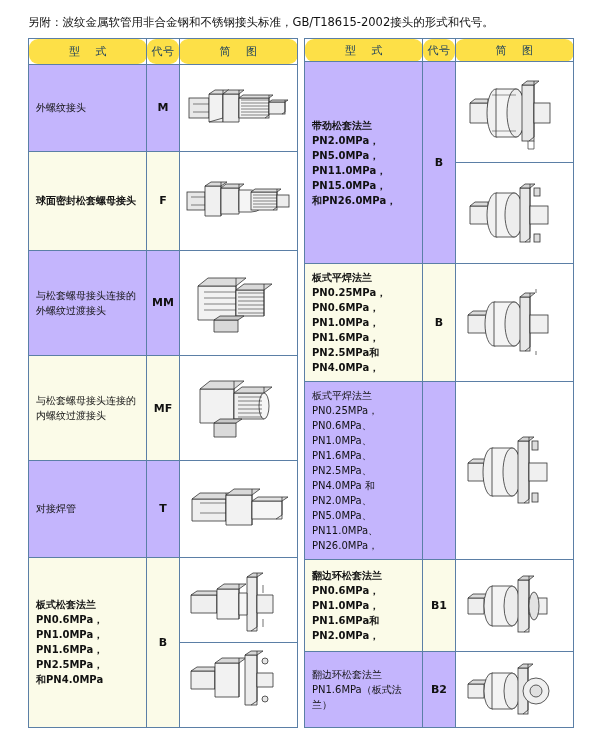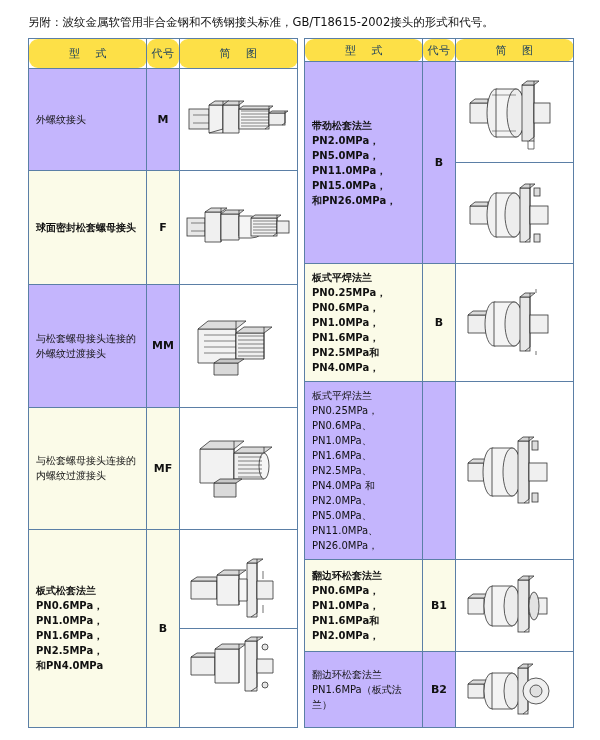--- a/index.html
+++ b/index.html
@@ -189,20 +189,40 @@
               <g stroke-width="0.6">
                     <path d="M54 24 h24 M54 28 h24 M54 32 h24 M54 36 h24 M54 40 h24 M54 44 h24"></path>
                   </g>
               <path d="M30 50 h22 v14 h-22 z" fill="#dadada"></path>
               <path d="M30 50 l6 -4 h22 l-6 4 z" fill="#c9c9c9"></path>
             </g>
           </svg>
         </td>
       </tr>
 
+      <tr style="height:86px;">
+        <td class="txtcell white">对接焊管</td>
+        <td class="code white">T</td>
+        <td class="figcell">
+          <svg width="108" height="60" viewBox="0 0 108 60">
+            <g stroke="#333" fill="none" stroke-width="0.8">
+              <path d="M8 20 h34 v22 h-34 z" fill="#efefef"></path>
+              <path d="M8 20 l8 -6 h34 l-8 6 z" fill="#dcdcdc"></path>
+              <path d="M42 14 v22 l0 6"></path>
+              <path d="M42 16 h26 v30 h-26 z" fill="#f2f2f2"></path>
+              <path d="M42 16 l8 -6 h26 l-8 6 z" fill="#d9d9d9"></path>
+              <path d="M68 10 v30 l0 6"></path>
+              <path d="M68 22 h30 v18 h-30 z" fill="#f6f6f6"></path>
+              <path d="M68 22 l6 -4 h30 l-6 4 z" fill="#e2e2e2"></path>
+              <path d="M98 18 v18 l-6 4"></path>
+              <path d="M16 24 h26 M16 34 h26" stroke-width="0.6"></path>
+            </g>
+          </svg>
+        </td>
+      </tr>
 
       <tr style="height:152px;">
         <td class="txtcell yellow bold" style="white-space:pre-line;">板式松套法兰
 PN0.6MPa，PN1.0MPa，
 PN1.6MPa，PN2.5MPa，
 和PN4.0MPa</td>
         <td class="code yellow">B</td>
         <td class="figcell" style="padding:0;">
           <div style="border-bottom:1px solid #5b7fa6;height:75px;display:flex;align-items:center;justify-content:center;">
             <svg width="106" height="66" viewBox="0 0 106 66">

